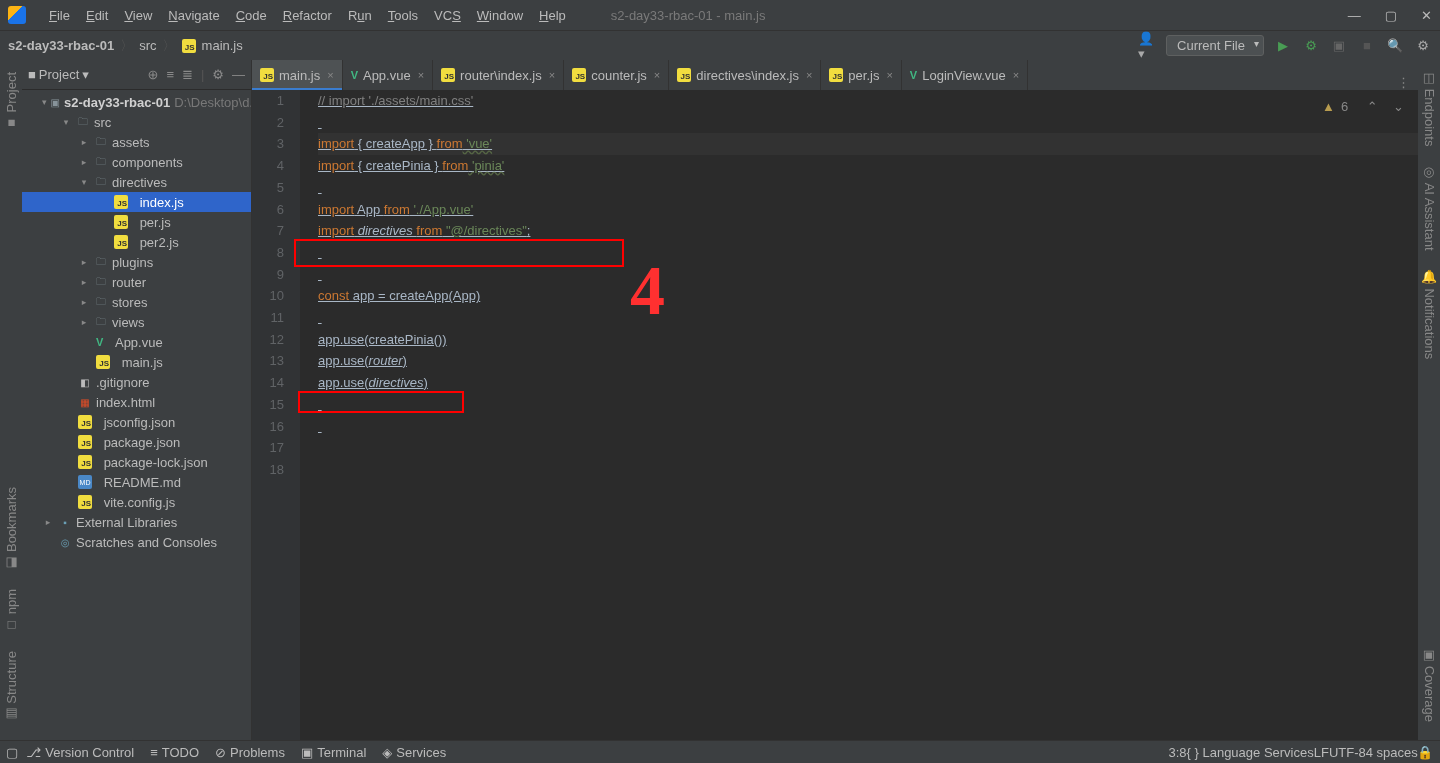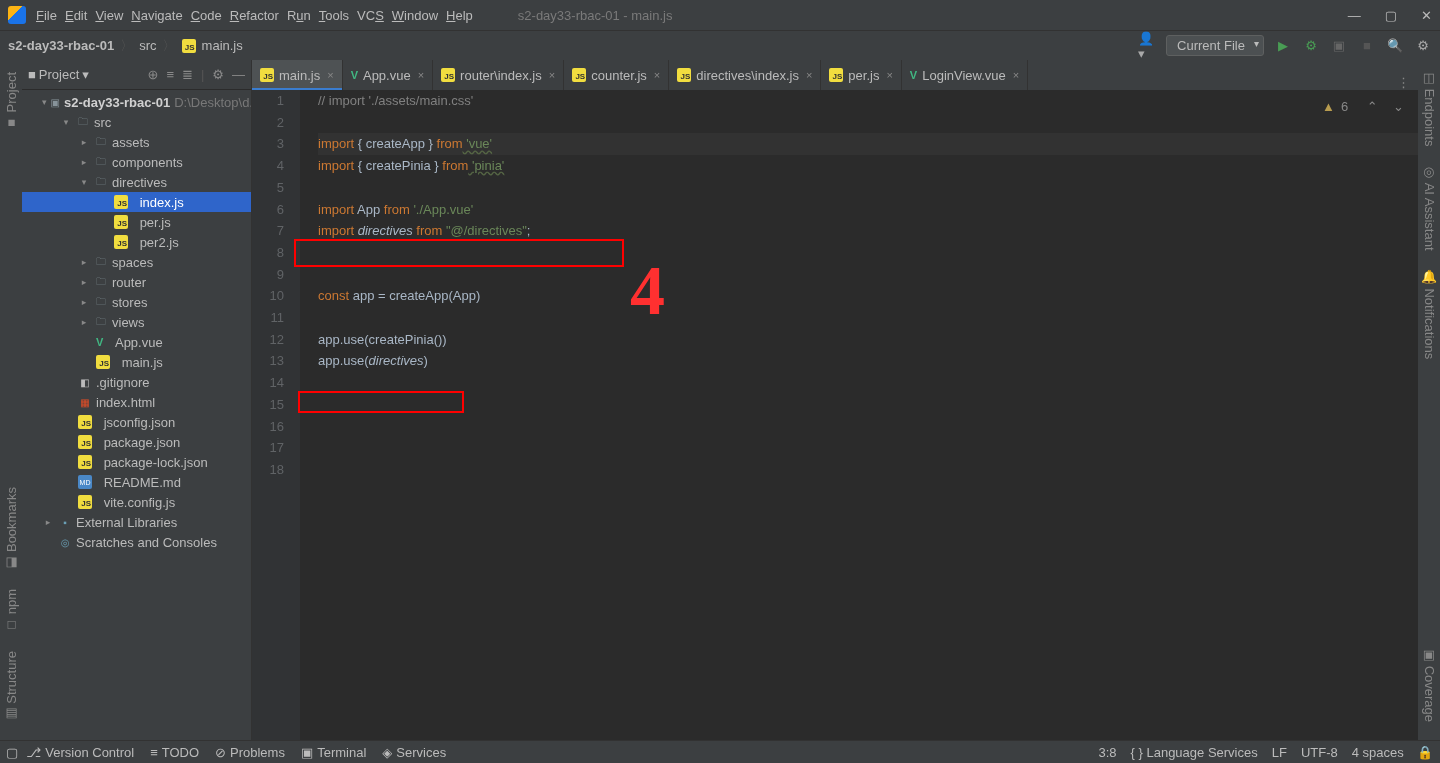--- a/index.html
+++ b/index.html
@@ -1,21 +1,21 @@
 <!DOCTYPE html>
 <html><head>
 <meta charset="utf-8">
 <style>
 * { margin: 0; padding: 0; box-sizing: border-box; font-family: -apple-system, BlinkMacSystemFont, "Segoe UI", Arial, sans-serif; font-size: 13px; }
 body { background: #2b2b2b; color: #bbbbbb; width: 1440px; height: 763px; overflow: hidden; position: relative; }
 
 
 .titlebar { height: 30px; background: #3c3f41; display: flex; align-items: center; padding: 0 8px; color: #bbbbbb; }
 .titlebar .logo { width: 18px; height: 18px; background: linear-gradient(135deg,#fcb415 40%,#1a73e8 40%); border-radius: 3px; margin-right: 10px; }
-.titlebar .menu { display: flex; gap: 8px; }
+.titlebar .menu { display: flex; gap: 16px; margin-left: 13px; }
 .titlebar .menu span { cursor: pointer; }
 .titlebar .menu span u { text-decoration: underline; }
 .titlebar .wintitle { margin-left: 45px; color: #7a7a7a; }
 .titlebar .winctrls { margin-left: auto; display: flex; gap: 24px; font-size: 14px; }
 .titlebar .winctrls span { cursor: pointer; }
 
 
 .navbar { height: 30px; background: #3c3f41; border-top: 1px solid #323232; display: flex; align-items: center; padding: 0 8px; }
 .navbar .crumb { display: flex; align-items: center; gap: 6px; }
 .navbar .crumb .sep { color: #555; }
@@ -58,37 +58,37 @@
 .tab { height: 30px; display: flex; align-items: center; gap: 5px; padding: 0 8px; background: #3c3f41; color: #bbbbbb; border-right: 1px solid #323232; cursor: pointer; position: relative; }
 .tab.active { background: #4e5254; }
 .tab.active::after { content: ""; position: absolute; bottom: 0; left: 0; right: 0; height: 2px; background: #3a7dd0; }
 .tab .close { color: #888; font-size: 11px; margin-left: 2px; }
 .tabs .more { margin-left: auto; padding: 0 8px; color: #888; cursor: pointer; }
 
 .code-wrap { flex: 1; display: flex; font-family: "JetBrains Mono", Consolas, monospace; font-size: 13.5px; line-height: 21.7px; position: relative; }
 .gutter { background: #313335; color: #606366; text-align: right; padding: 0 14px 0 0; user-select: none; width: 48px; }
 .gutter div { padding-right: 2px; }
 .code { flex: 1; padding-left: 18px; position: relative; color: #a9b7c6; }
-.code-line { white-space: pre; position: relative; }
+.code-line { white-space: pre; position: relative; text-decoration: underline; }
 .cursor-line { background: #323232; }
 .kw { color: #cc7832; }
 .str { color: #6a8759; }
 .str-u { color: #6a8759; text-decoration: underline wavy #556644; }
 .ital { font-style: italic; }
 .cmt { color: #808080; }
 .redbox { position: absolute; border: 2px solid #ff0000; pointer-events: none; }
 .annot4 { position: absolute; color: #ff3030; font-size: 70px; font-weight: bold; font-family: "Comic Sans MS", cursive; pointer-events: none; }
 .inspect { position: absolute; top: 6px; right: 14px; display: flex; align-items: center; gap: 6px; color: #888; font-size: 12px; }
 .inspect .warn { color: #b89c4f; }
 
 
 .statusbar { height: 23px; background: #3c3f41; border-top: 1px solid #323232; display: flex; align-items: center; padding: 0 6px; color: #bbbbbb; font-size: 12px; }
 .statusbar .bot-tabs { display: flex; gap: 16px; align-items: center; margin-left: 8px; }
 .statusbar .bot-tabs span { cursor: pointer; display: inline-flex; align-items: center; gap: 4px; }
-.statusbar .right { margin-left: auto; display: flex; gap: 14px; align-items: center; }
+.statusbar .right { margin-left: auto; display: flex; align-items: center; }
 
 
 .ind-0 { padding-left: 20px; }
 .ind-1 { padding-left: 38px; }
 .ind-2 { padding-left: 56px; }
 .ind-3 { padding-left: 74px; }
 .ind-4 { padding-left: 92px; }
 </style>
 </head>
 <body>
@@ -186,21 +186,21 @@
           <span class="arr">▾</span>
           <span class="fi folder-ic">🗀</span>
           <span>directives</span>
         </div>
       <div class="tree-item ind-4 selected"><span class="jsicon">JS</span>&nbsp;<span>index.js</span></div>
       <div class="tree-item ind-4"><span class="jsicon">JS</span>&nbsp;<span>per.js</span></div>
       <div class="tree-item ind-4"><span class="jsicon">JS</span>&nbsp;<span>per2.js</span></div>
       <div class="tree-item ind-2">
           <span class="arr">▸</span>
           <span class="fi folder-ic">🗀</span>
-          <span>spaces</span>
+          <span>plugins</span>
         </div>
       <div class="tree-item ind-2">
           <span class="arr">▸</span>
           <span class="fi folder-ic">🗀</span>
           <span>router</span>
         </div>
       <div class="tree-item ind-2">
           <span class="arr">▸</span>
           <span class="fi folder-ic">🗀</span>
           <span>stores</span>
@@ -306,20 +306,21 @@
         <div class="code-line cursor-line"><span class="kw">import</span><span> { createApp } </span><span class="kw">from</span><span class="str-u"> 'vue'</span></div>
         <div class="code-line"><span class="kw">import</span><span> { createPinia } </span><span class="kw">from</span><span class="str-u"> 'pinia'</span></div>
         <div class="code-line"> </div>
         <div class="code-line"><span class="kw">import</span><span> App </span><span class="kw">from</span><span class="str"> './App.vue'</span></div>
         <div class="code-line"><span class="kw">import</span><span class="ital"> directives </span><span class="kw">from</span><span class="str"> "@/directives"</span><span>;</span></div>
         <div class="code-line"> </div>
         <div class="code-line"> </div>
         <div class="code-line"><span class="kw">const</span><span> app = createApp(App)</span></div>
         <div class="code-line"> </div>
         <div class="code-line"><span>app.use(createPinia())</span></div>
+        <div class="code-line"><span>app.use(</span><span class="ital">router</span><span>)</span></div>
         <div class="code-line"><span>app.use(</span><span class="ital">directives</span><span>)</span></div>
         <div class="code-line"> </div>
         <div class="code-line"> </div>
 
         <div class="redbox" style="top:149px; left:-6px; width:330px; height:28px;"></div>
         <div class="redbox" style="top:301px; left:-2px; width:166px; height:22px;"></div>
         <div class="annot4" style="top:190px; left:330px;">4</div>
       </div>
     </div>
   </div>

